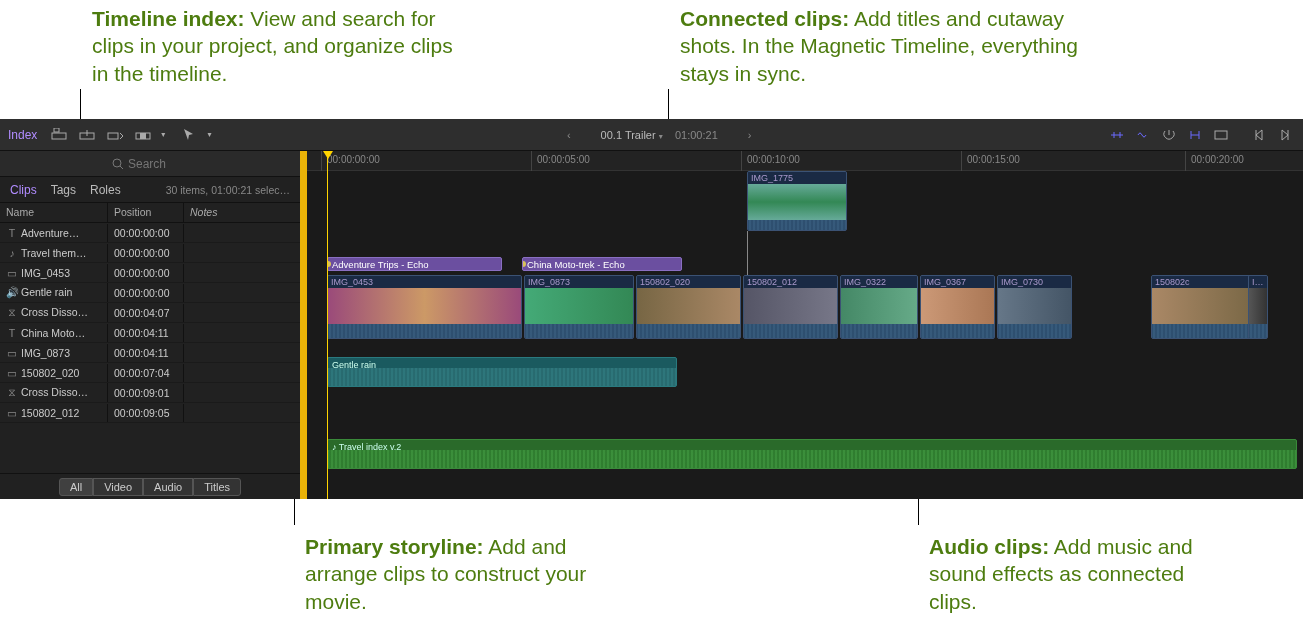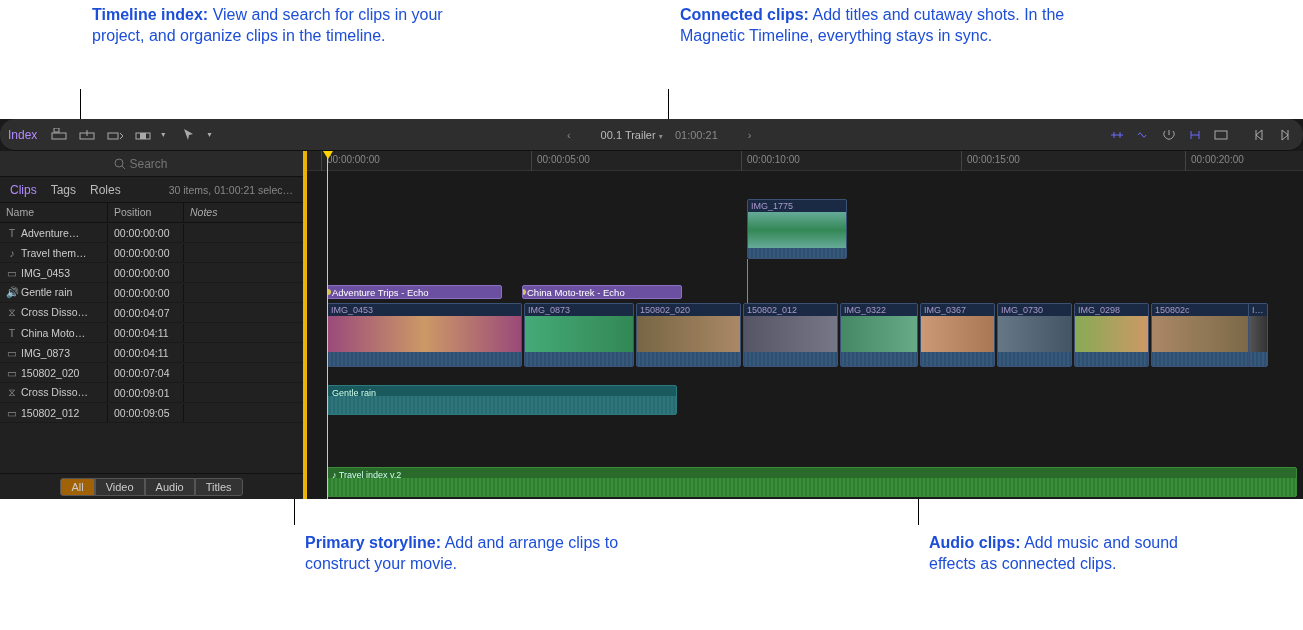--- a/index.html
+++ b/index.html
@@ -6,23 +6,23 @@
   body {
     font-family: -apple-system, "Helvetica Neue", Arial, sans-serif;
     background: #fff;
     width: 1303px;
     height: 630px;
     position: relative;
     overflow: hidden;
   }
   .callout {
     position: absolute;
-    font-size: 16px;
+    font-size: 21px;
     line-height: 1.3;
-    color: #1d4ed8;
+    color: #4d7c0f;
     max-width: 400px;
   }
   .callout .bold { font-weight: 700; }
   .callout-line {
     position: absolute;
     background: #000;
   }
 
   
   .app {
@@ -39,21 +39,20 @@
 
   
   .toolbar {
     height: 32px;
     background: #2e2e2e;
     border-bottom: 1px solid #111;
     display: flex;
     align-items: center;
     padding: 0 8px;
     gap: 8px;
-    border-radius: 15px;
   }
   .toolbar .tool-btn {
     width: 20px; height: 20px;
     display:flex; align-items:center; justify-content:center;
     color:#aaa;
   }
   .toolbar .index-label { color: #b18cff; font-size: 12px; margin-right:4px;}
   .toolbar .center-info {
     flex:1;
     display:flex;
@@ -68,21 +67,21 @@
   .toolbar .right-tools .tool-btn.active { color:#6b6bff; }
 
   
   .split {
     display:flex;
     height: calc(100% - 32px);
   }
   .sidebar {
     width: 307px;
     background:#212121;
-    border-right:4px solid #eab308;
+    border-right:7px solid #eab308;
     display:flex;
     flex-direction:column;
   }
   .search-row {
     height:26px;
     background:#2a2a2a;
     display:flex;
     align-items:center;
     justify-content:center;
     color:#777;
@@ -138,21 +137,21 @@
   .filter-row .seg {
     padding:2px 10px;
     font-size:11px;
     background:#333;
     border:1px solid #555;
     color:#ccc;
     cursor:pointer;
   }
   .filter-row .seg:first-child { border-radius:3px 0 0 3px; }
   .filter-row .seg:last-child  { border-radius:0 3px 3px 0; }
-  .filter-row .seg.active { background:#a16207; }
+  .filter-row .seg.active { background:#404040; }
 
   
   .timeline {
     flex:1;
     position:relative;
     background:#1a1a1a;
   }
   .ruler {
     height:20px;
     position:relative;
@@ -166,21 +165,21 @@
     content:""; position:absolute; top:-3px; left:-6px; width:1px; height:20px; background:#444;
   }
   .playhead {
     position:absolute; top:0; bottom:0; width:1px; background:#ffd400; z-index:50;
   }
   .playhead .head {
     position:absolute; top:0; left:-4px; width:0; height:0;
     border-left:5px solid transparent; border-right:5px solid transparent;
     border-top:8px solid #ffd400;
   }
-  .tracks { position:absolute; top:20px; left:0; right:0; bottom:0;margin-top:28px; }
+  .tracks { position:absolute; top:20px; left:0; right:0; bottom:0; }
   .clip {
     position:absolute;
     border-radius:2px;
     overflow:hidden;
     font-size:9.5px;
     color:#fff;
     padding:1px 4px;
   }
   .title-clip {
     height:14px;
@@ -470,25 +469,20 @@
             <div class="clip video-clip" style="top: 0px; left: 613px; width: 75px;">
               <span class="label">IMG_0367</span>
               <div class="thumb" style="background:linear-gradient(90deg,#c97,#a75)"></div>
               <div class="wave"></div>
             </div>
             <div class="clip video-clip" style="top: 0px; left: 690px; width: 75px;">
               <span class="label">IMG_0730</span>
               <div class="thumb" style="background:linear-gradient(90deg,#678,#456)"></div>
               <div class="wave"></div>
             </div>
-            <div class="clip video-clip" style="top: 0px; left: 767px; width: 75px;">
-              <span class="label">IMG_0298</span>
-              <div class="thumb" style="background:linear-gradient(90deg,#8a5,#c96)"></div>
-              <div class="wave"></div>
-            </div>
             <div class="clip video-clip" style="top: 0px; left: 844px; width: 108px;">
               <span class="label">150802c</span>
               <div class="thumb" style="background:linear-gradient(90deg,#a86,#764)"></div>
               <div class="wave"></div>
             </div>
             <div class="clip video-clip" style="top: 0px; left: 941px; width: 20px;">
               <span class="label">I…</span>
               <div class="thumb" style="background:linear-gradient(90deg,#555,#333)"></div>
               <div class="wave"></div>
             </div>

